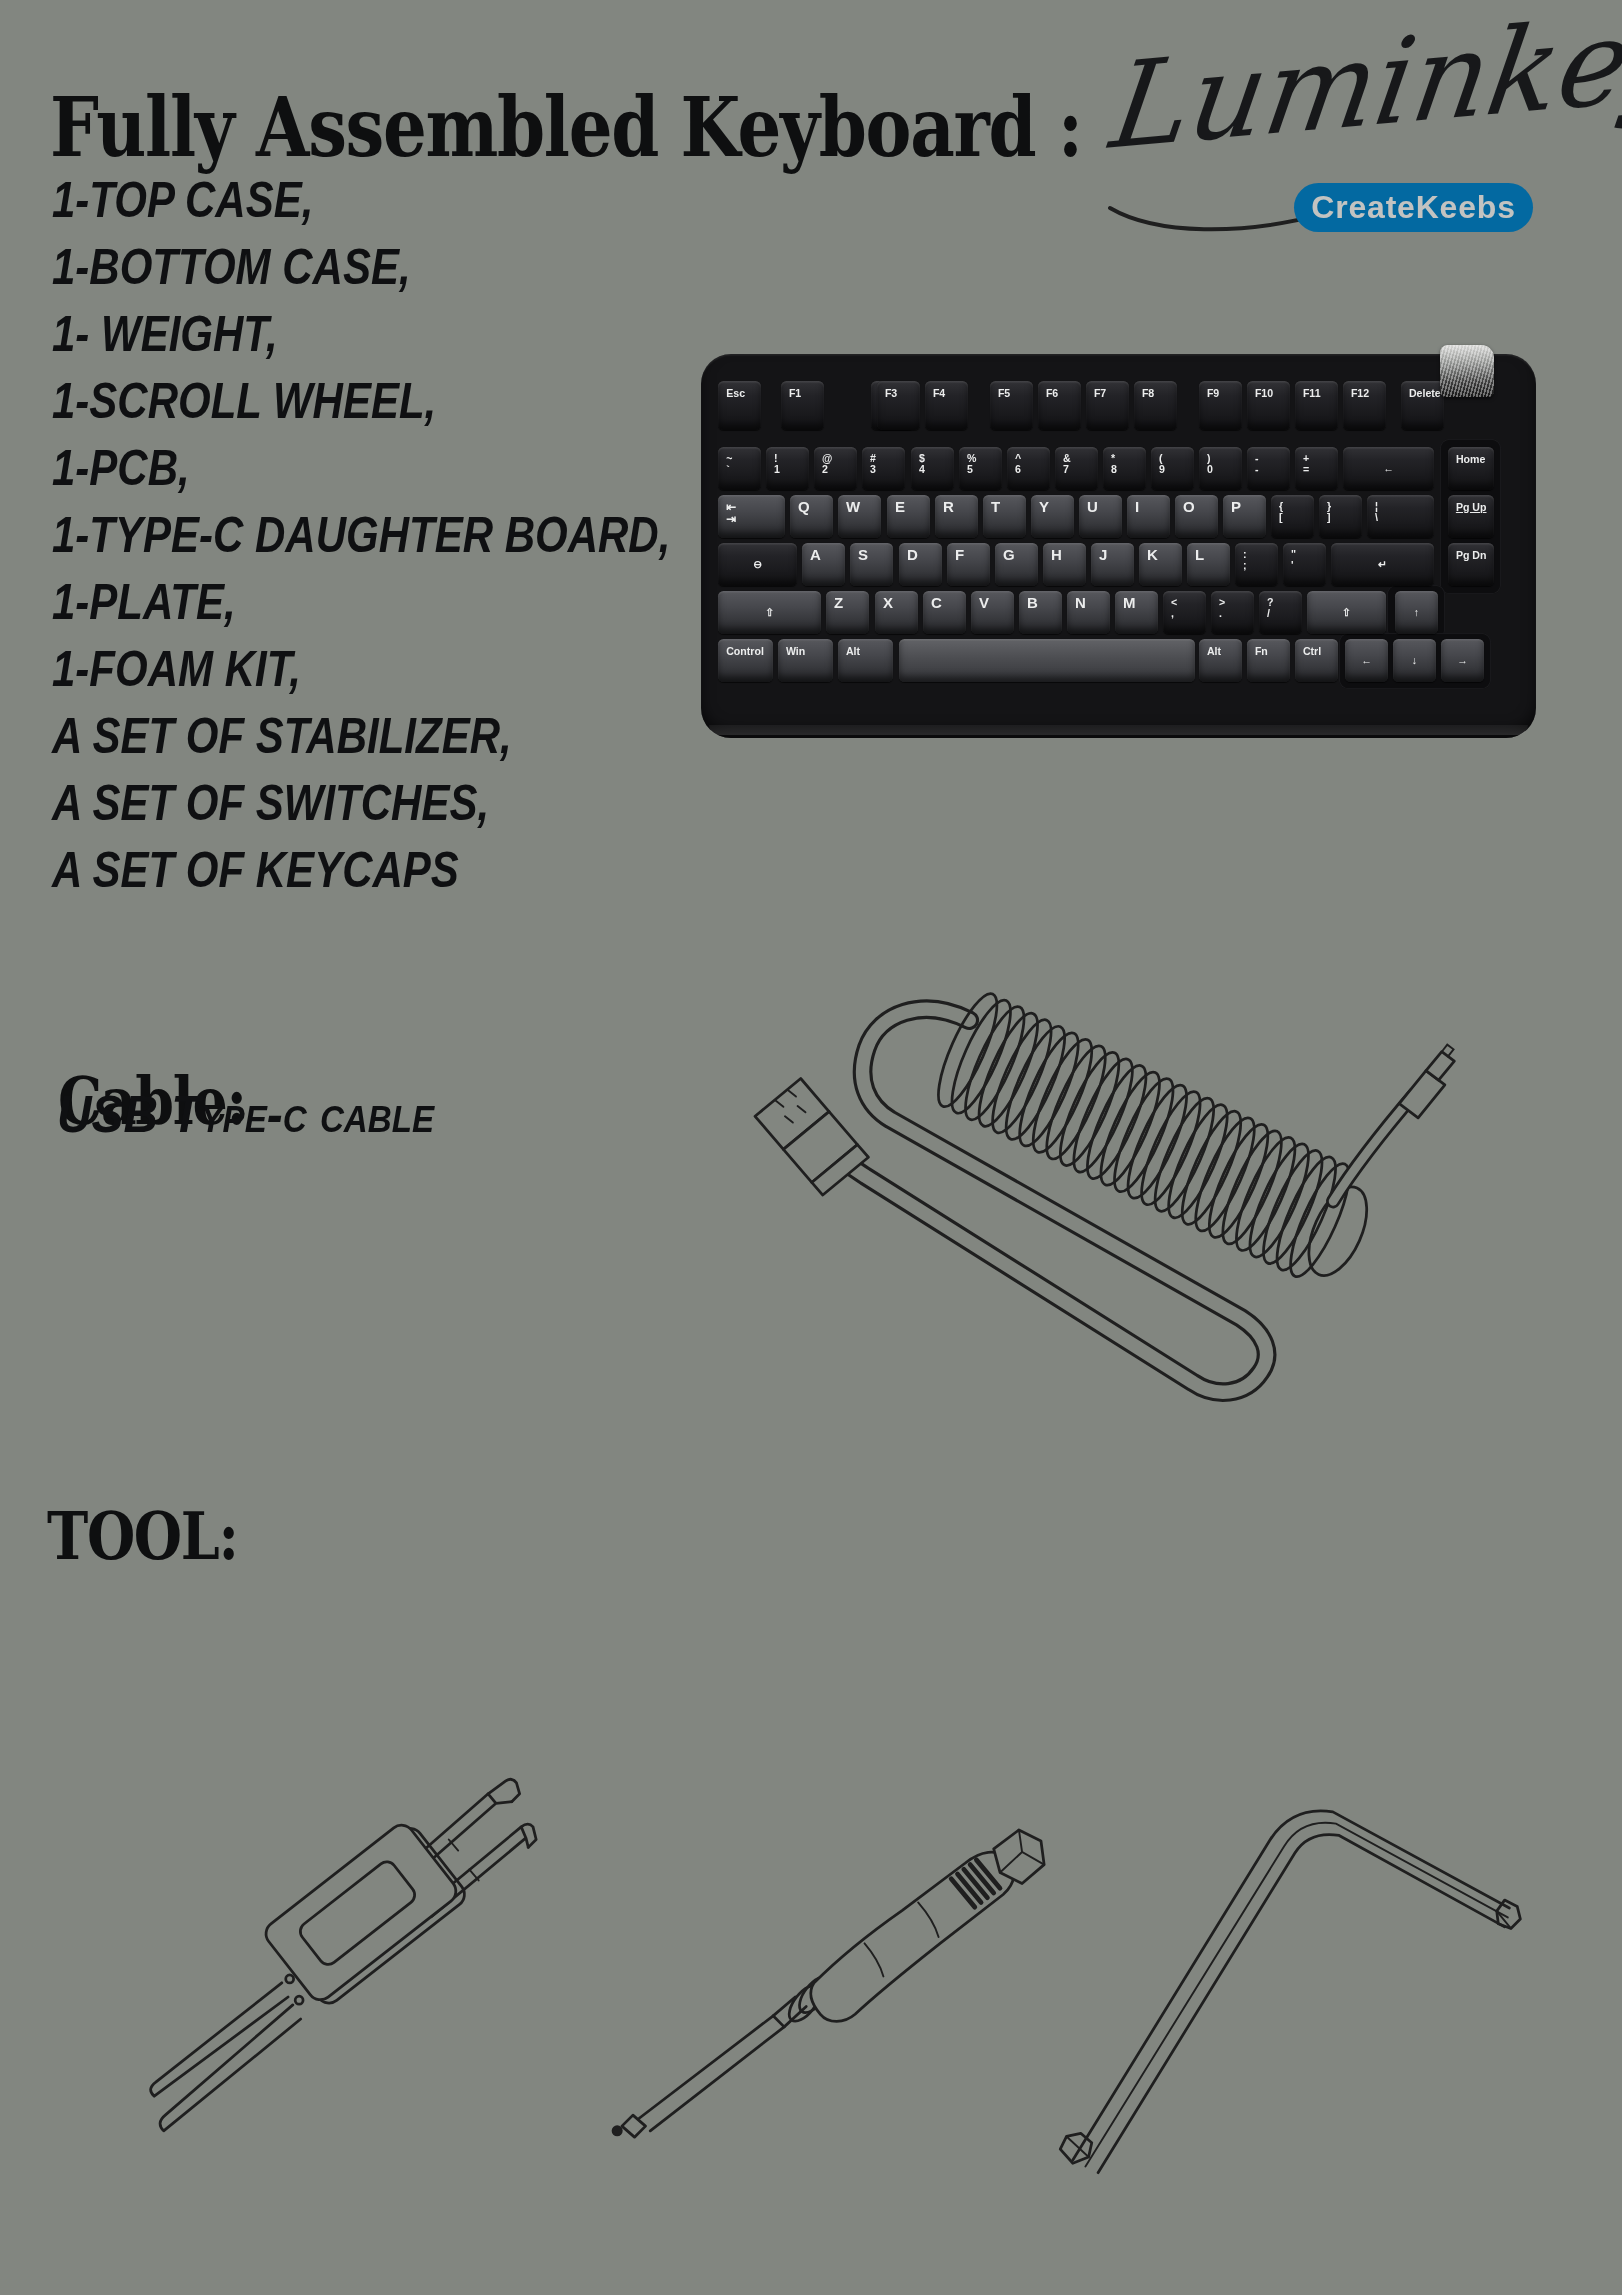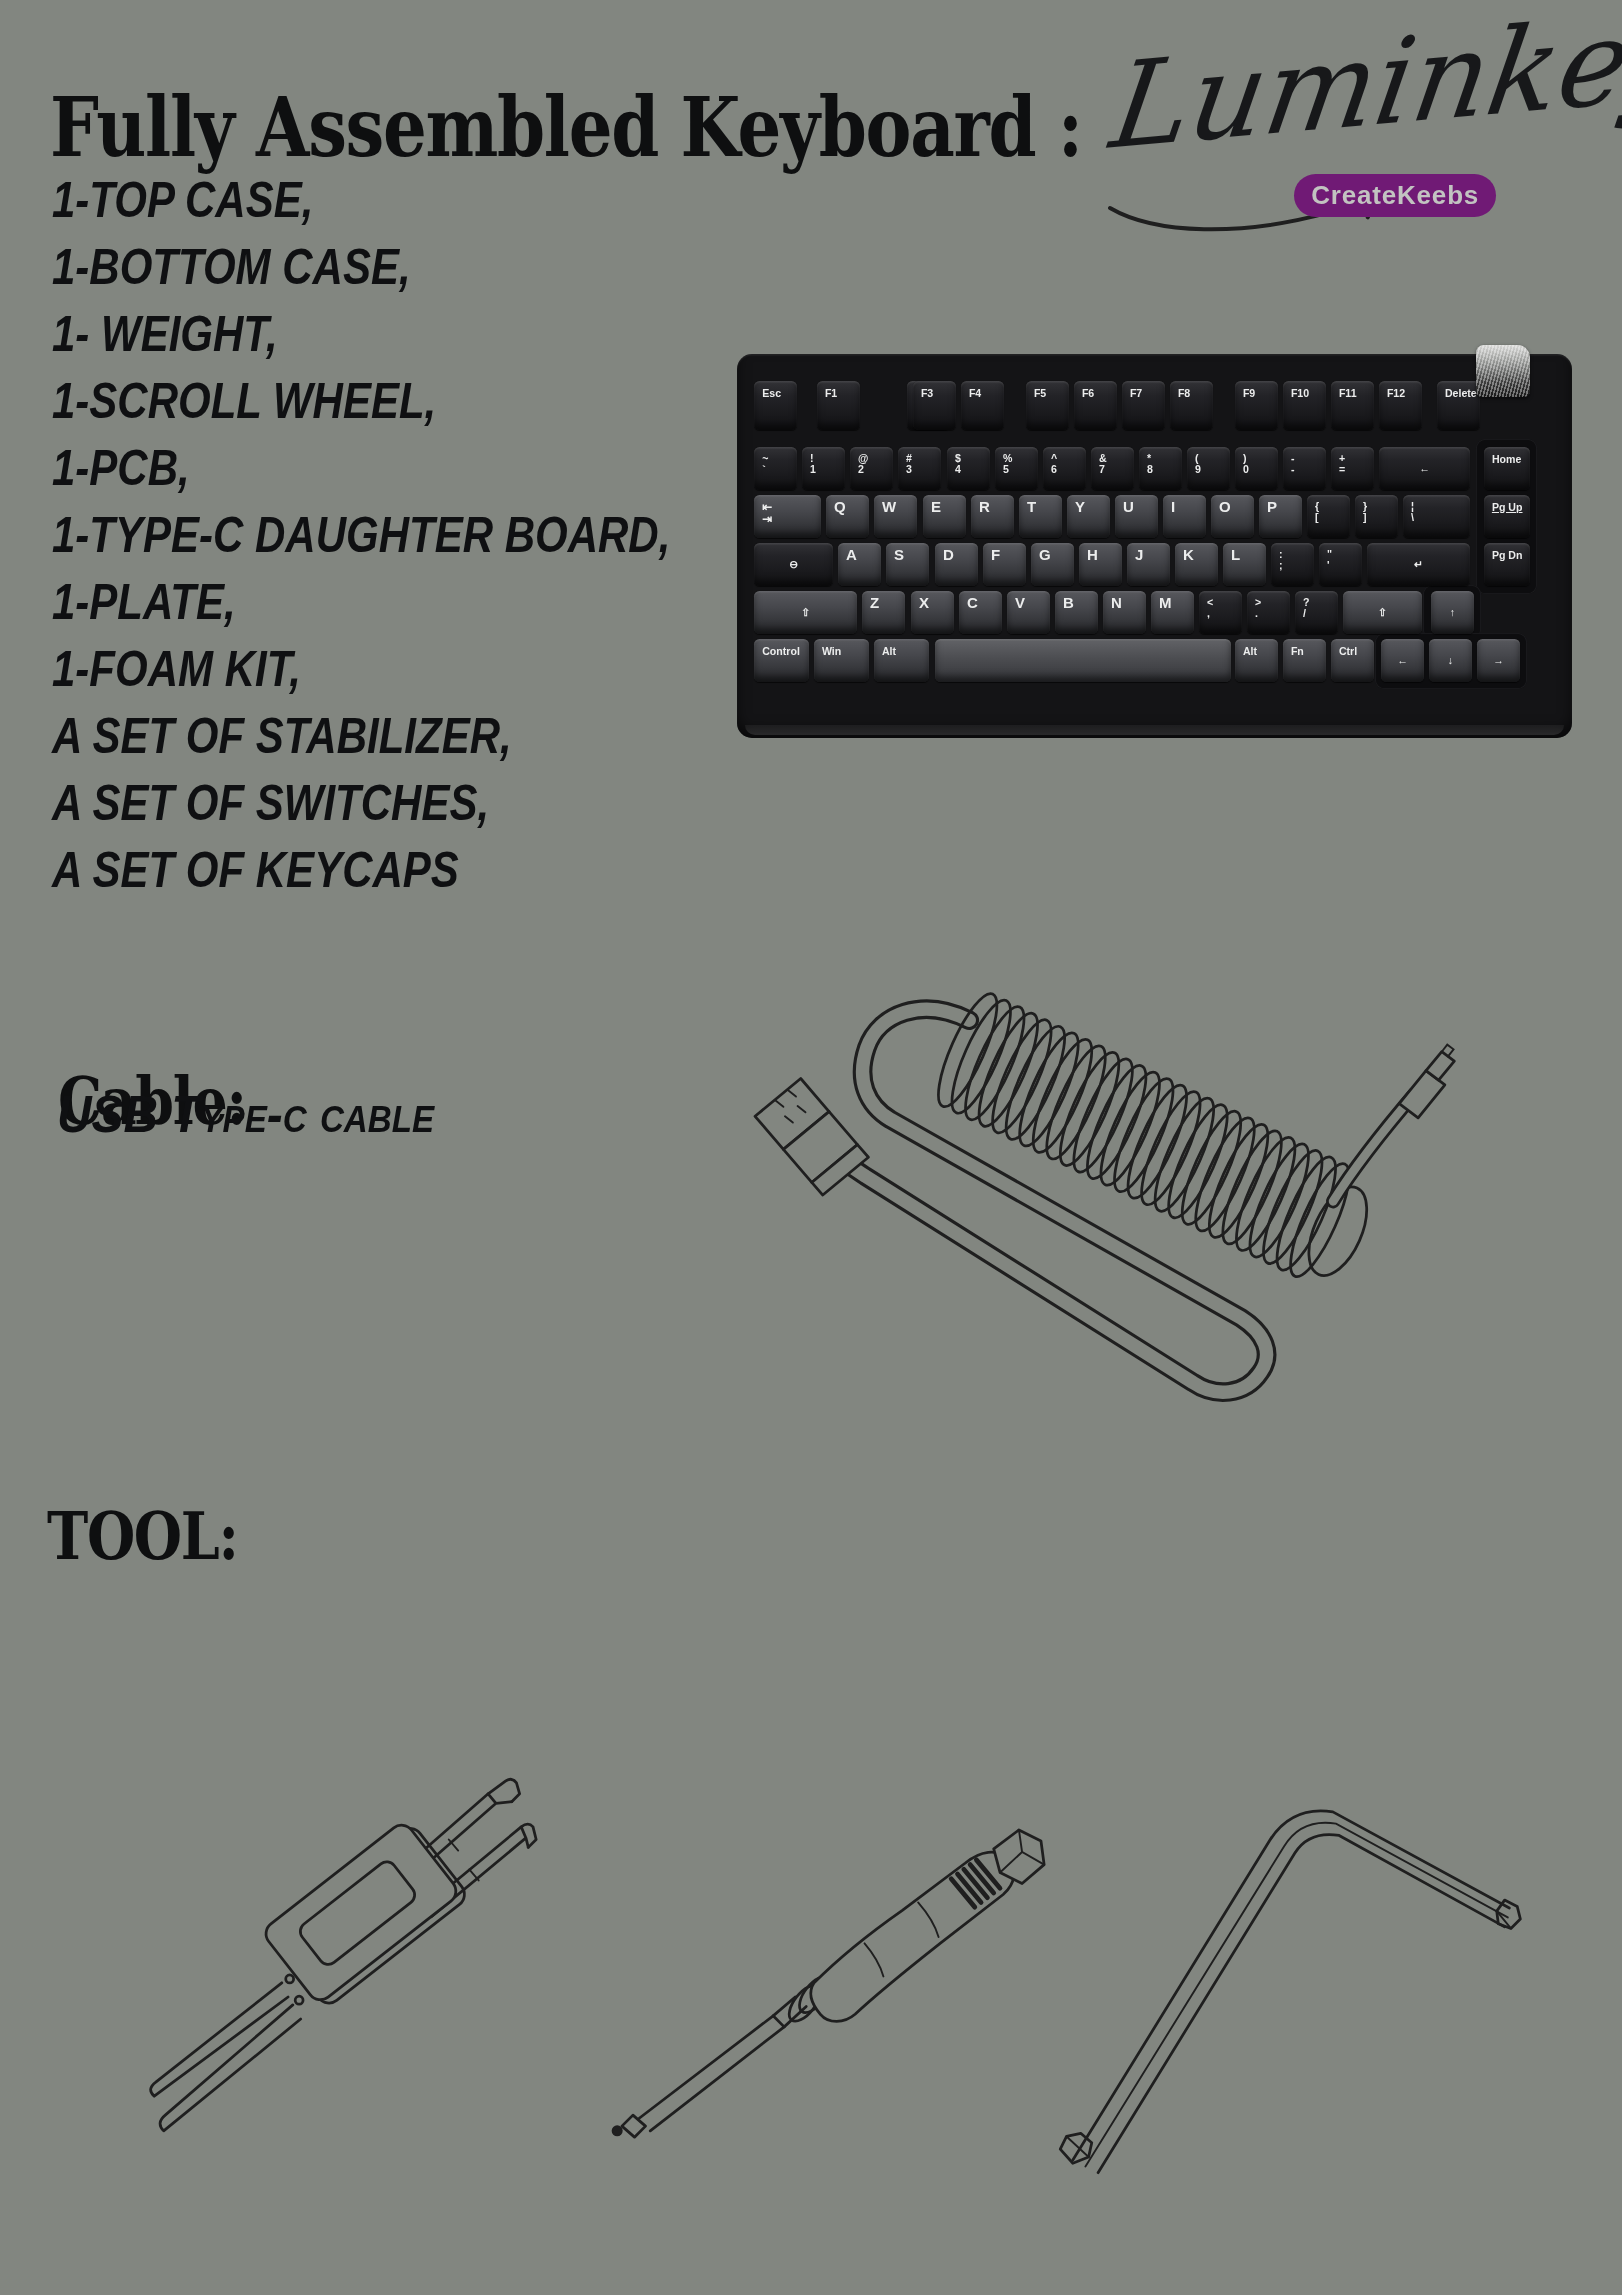--- a/index.html
+++ b/index.html
@@ -26,28 +26,28 @@
   .tool-list li{height:84px;line-height:84px;font-size:49px;font-weight:bold;font-style:italic;
                 font-variant:small-caps;transform:scaleX(.92);transform-origin:left center;white-space:nowrap;color:#0f1012;}
   .cable-item{position:absolute;left:57px;top:1084px;font-size:52px;font-weight:bold;font-style:italic;
               font-variant:small-caps;transform:scaleX(.92);transform-origin:left top;white-space:nowrap;color:#0f1012;}
 
   
   .brand{position:absolute;left:1095px;top:31.5px;width:504px;height:236px;}
   .brand-script{position:absolute;left:7.9px;top:7.9px;font-family:"DejaVu Serif",serif;font-style:italic;
                 font-size:117px;color:#17181a;transform:rotate(-5deg) skewX(-14deg);transform-origin:left bottom;white-space:nowrap;}
   .brand-swash{position:absolute;left:4.7px;top:154px;}
-  .badge{position:absolute;left:199px;top:142px;background:#701a75;color:#c2c3c1;border-radius:27px;
-         padding:6.3px 17.3px;font-size:26px;font-weight:bold;letter-spacing:0.8px;white-space:nowrap;}
+  .badge{position:absolute;left:199px;top:151px;background:#0369a1;color:#c2c3c1;border-radius:27px;
+         padding:6.3px 17.3px;font-size:32px;font-weight:bold;letter-spacing:0.8px;white-space:nowrap;}
   .badge::after{content:"";position:absolute;left:-9.5px;right:-7.9px;top:20.5px;bottom:-9.5px;
                 border:3.2px solid #17181a;border-radius:14px;z-index:-1;}
 
   
-  .kb{position:absolute;left:737px;top:354px;width:835px;height:384px;background:var(--case);
-      border-radius:15px;box-shadow:inset 0 1.6px 1.6px rgba(255,255,255,.08), inset 0 -7.9px 12.6px rgba(0,0,0,.55);}
+  .kb{position:absolute;left:701px;top:354px;width:835px;height:384px;background:var(--case);
+      border-radius:30px;box-shadow:inset 0 1.6px 1.6px rgba(255,255,255,.08), inset 0 -7.9px 12.6px rgba(0,0,0,.55);}
   .kb::after{content:"";position:absolute;left:7.9px;right:7.9px;bottom:3.2px;height:9.5px;border-radius:0 0 15.8px 15.8px;
              background:linear-gradient(180deg,rgba(255,255,255,.05),rgba(255,255,255,.12));}
   .kb .island{position:absolute;background:#0d0d0f;border-radius:9.5px;box-shadow:inset 0 0 0 0.8px #1d1d20;}
   .key{position:absolute;border-radius:5.5px;color:#eceded;
        box-shadow:inset 0 1.6px 1.6px rgba(255,255,255,.10), inset 0 -5.5px 7px rgba(0,0,0,.5), 0 0.8px 0.8px rgba(0,0,0,.6);}
   .key.d{background:linear-gradient(180deg,#323236 0%,#232327 30%,#121214 100%);}
   .key.g{background:linear-gradient(180deg,#57585d 0%,#46474c 38%,#26272a 100%);}
   .key.space{background:linear-gradient(180deg,#626367 0%,#4c4d51 45%,#343539 100%);}
   .key .dual{display:flex;flex-direction:column;align-items:flex-start;padding:5.5px 0 0 7.9px;
              font-size:10.6px;font-weight:bold;line-height:11.8px;}

